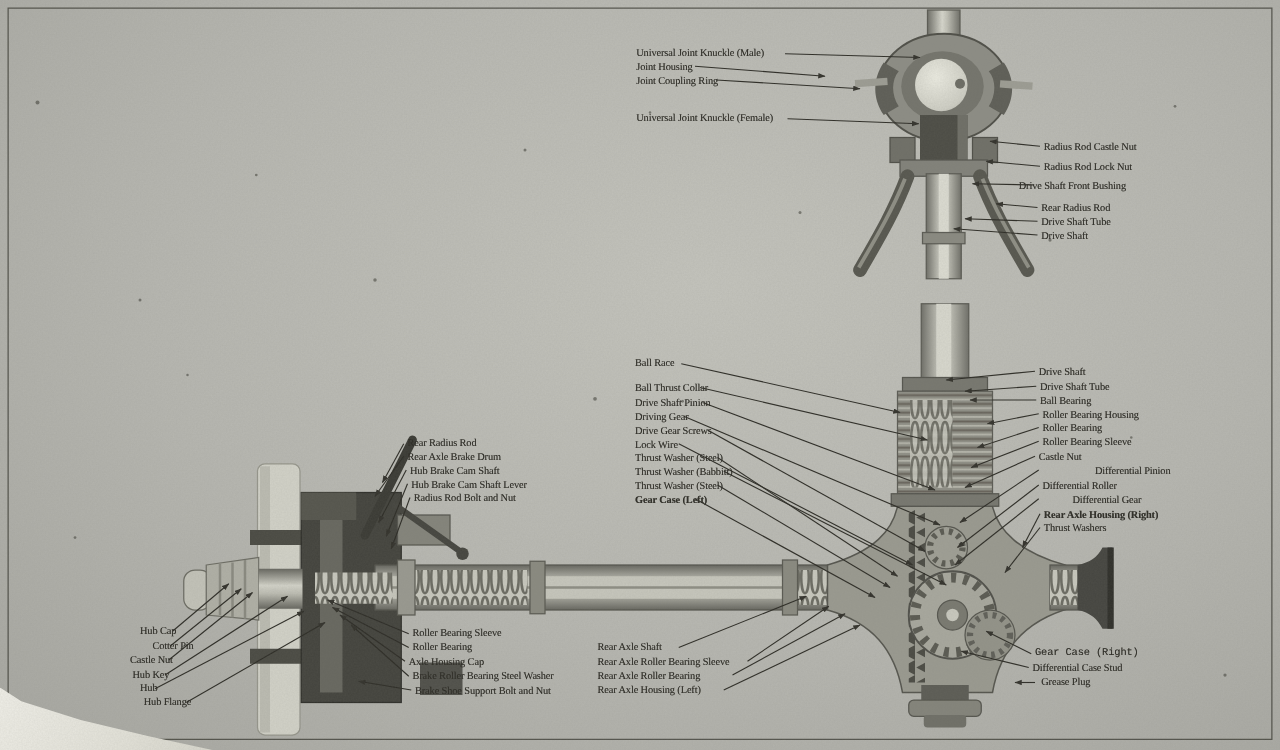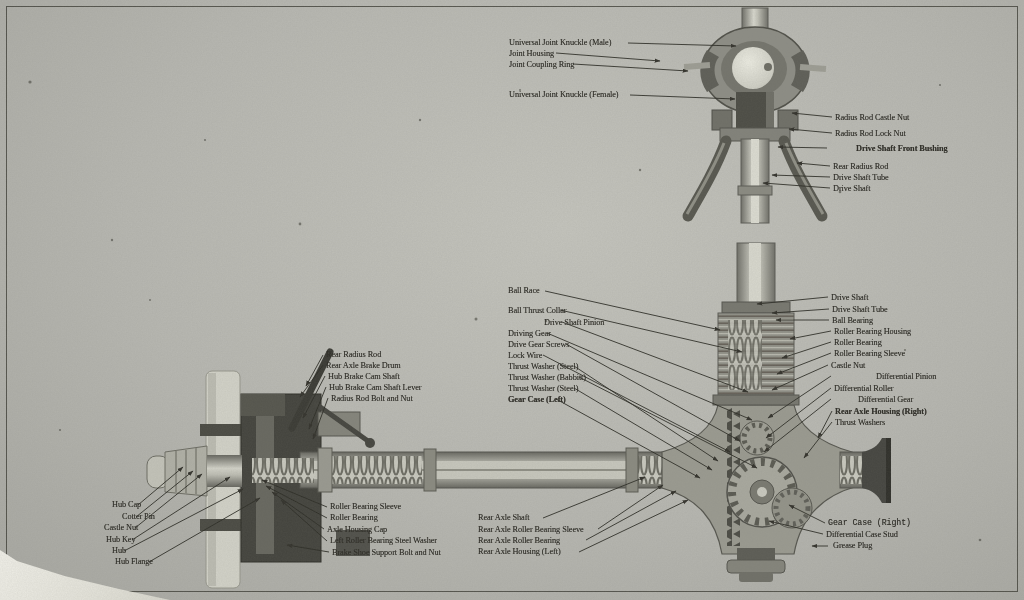--- a/index.html
+++ b/index.html
@@ -244,27 +244,27 @@
       <line x1="828" y1="546" x2="812" y2="546" stroke="#2d2c26" stroke-width="0.9" marker-end="url(#arrow)"></line>
     </svg>
 
   <div id="label-layer">
       <div class="part-label" style="left: 509px; top: 38px;">Universal Joint Knuckle (Male)</div>
       <div class="part-label" style="left: 509px; top: 49px;">Joint Housing</div>
       <div class="part-label" style="left: 509px; top: 60px;">Joint Coupling Ring</div>
       <div class="part-label" style="left: 509px; top: 90px;">Universal Joint Knuckle (Female)</div>
       <div class="part-label" style="left: 835px; top: 113px;">Radius Rod Castle Nut</div>
       <div class="part-label" style="left: 835px; top: 129px;">Radius Rod Lock Nut</div>
-      <div class="part-label" style="left: 856px; top: 144px; font-weight: bold;">Drive Shaft Front Bushing</div>
+      <div class="part-label" style="left: 815px; top: 144px;">Drive Shaft Front Bushing</div>
       <div class="part-label" style="left: 833px; top: 162px;">Rear Radius Rod</div>
       <div class="part-label" style="left: 833px; top: 173px;">Drive Shaft Tube</div>
       <div class="part-label" style="left: 833px; top: 184px;">Drive Shaft</div>
       <div class="part-label" style="left: 508px; top: 286px;">Ball Race</div>
       <div class="part-label" style="left: 508px; top: 306px;">Ball Thrust Collar</div>
-      <div class="part-label" style="left: 508px; top: 318px; margin-left: 36px;">Drive Shaft Pinion</div>
+      <div class="part-label" style="left: 508px; top: 318px;">Drive Shaft Pinion</div>
       <div class="part-label" style="left: 508px; top: 329px;">Driving Gear</div>
       <div class="part-label" style="left: 508px; top: 340px;">Drive Gear Screws</div>
       <div class="part-label" style="left: 508px; top: 351px;">Lock Wire</div>
       <div class="part-label" style="left: 508px; top: 362px;">Thrust Washer (Steel)</div>
       <div class="part-label" style="left: 508px; top: 373px;">Thrust Washer (Babbitt)</div>
       <div class="part-label" style="left: 508px; top: 384px;">Thrust Washer (Steel)</div>
       <div class="part-label bold" style="left: 508px; top: 395px;">Gear Case (Left)</div>
       <div class="part-label" style="left: 831px; top: 293px;">Drive Shaft</div>
       <div class="part-label" style="left: 832px; top: 305px;">Drive Shaft Tube</div>
       <div class="part-label" style="left: 832px; top: 316px;">Ball Bearing</div>
@@ -284,21 +284,21 @@
       <div class="part-label" style="left: 331px; top: 394px;">Radius Rod Bolt and Nut</div>
       <div class="part-label" style="left: 112px; top: 500px;">Hub Cap</div>
       <div class="part-label" style="left: 106px; top: 512px; margin-left: 16px;">Cotter Pin</div>
       <div class="part-label" style="left: 104px; top: 523px;">Castle Nut</div>
       <div class="part-label" style="left: 106px; top: 535px;">Hub Key</div>
       <div class="part-label" style="left: 112px; top: 546px;">Hub</div>
       <div class="part-label" style="left: 115px; top: 557px;">Hub Flange</div>
       <div class="part-label" style="left: 330px; top: 502px;">Roller Bearing Sleeve</div>
       <div class="part-label" style="left: 330px; top: 513px;">Roller Bearing</div>
       <div class="part-label" style="left: 327px; top: 525px;">Axle Housing Cap</div>
-      <div class="part-label" style="left: 330px; top: 536px;">Left Roller Bearing Steel Washer</div>
+      <div class="part-label" style="left: 330px; top: 536px;">Brake Roller Bearing Steel Washer</div>
       <div class="part-label" style="left: 332px; top: 548px;">Brake Shoe Support Bolt and Nut</div>
       <div class="part-label" style="left: 478px; top: 513px;">Rear Axle Shaft</div>
       <div class="part-label" style="left: 478px; top: 525px;">Rear Axle Roller Bearing Sleeve</div>
       <div class="part-label" style="left: 478px; top: 536px;">Rear Axle Roller Bearing</div>
       <div class="part-label" style="left: 478px; top: 547px;">Rear Axle Housing (Left)</div>
       <div class="part-label" style="left: 828px; top: 518px; font-family: Liberation Mono, monospace;">Gear Case (Right)</div>
       <div class="part-label" style="left: 826px; top: 530px;">Differential Case Stud</div>
       <div class="part-label" style="left: 833px; top: 541px;">Grease Plug</div>
     </div>
 

